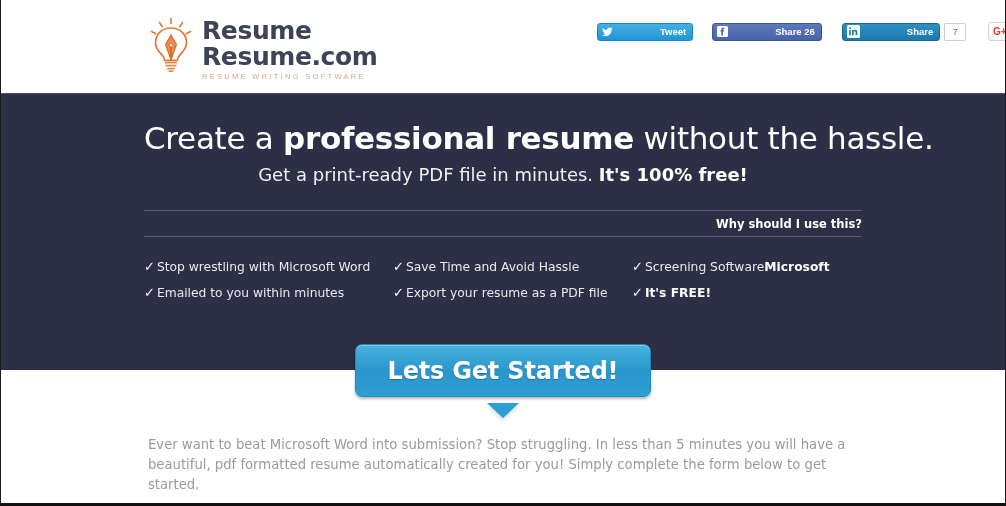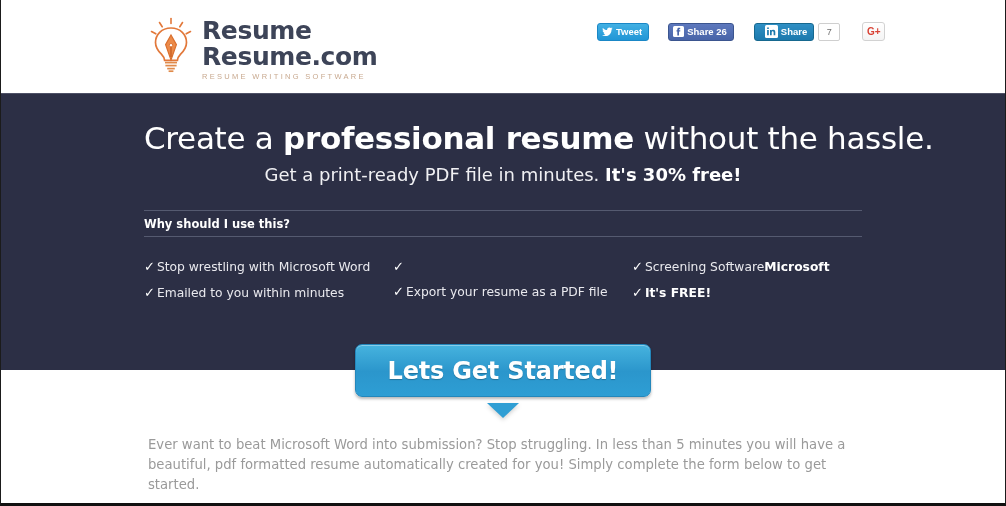--- a/index.html
+++ b/index.html
@@ -81,37 +81,38 @@
     align-items: center;
     height: 18px;
     border-radius: 3px;
     font-size: 9.5px;
     font-weight: 700;
     color: #ffffff;
     padding: 0 6px 0 4px;
     box-sizing: border-box;
     white-space: nowrap;
     font-family: "Liberation Sans", sans-serif;
+    gap: 44px;
   }
   .sbtn svg { display:block; }
   .sbtn .glyph { margin-right: 3px; display: inline-flex; }
   .tweet-btn {
     background: linear-gradient(#42b0e3, #2196d6);
     border: 1px solid #1a87c6;
   }
   .fb-btn {
     background: linear-gradient(#5d78bd, #4864a8);
     border: 1px solid #3b558f;
     margin-left: 19px;
   }
   .li-btn {
     background: linear-gradient(#2f8fc4, #1b79ad);
     border: 1px solid #16688f;
     margin-left: 20px;
-    padding-left: 10px;
+    padding-left: 4px;
   }
   .li-count {
     display: inline-flex;
     align-items: center;
     justify-content: center;
     min-width: 22px;
     height: 18px;
     margin-left: 4px;
     border: 1px solid #cfcfcf;
     border-radius: 2px;
@@ -197,21 +198,21 @@
   .why-wrap {
     margin-top: 24px;
     position: relative;
   }
   .rule {
     height: 1px;
     background: #555a70;
     width: 100%;
   }
   .why-label {
-    text-align: left;
+    text-align: right;
     color: #ffffff;
     font-family: "DejaVu Sans", sans-serif;
     font-size: 11.5px;
     font-weight: 700;
     padding: 6px 0 5px 0;
     line-height: 14px;
   }
 
   .features {
     display: flex;
@@ -374,21 +375,21 @@
       </div>
     </div>
 
   </div>
 
   <div class="hero">
     <div class="hero-inner">
 
       <h1 class="headline"><span>Create a </span><b>professional resume</b><span> without the hassle.</span></h1>
 
-      <p class="subheadline"><span>Get a print-ready PDF file in minutes. </span><b>It's 30% free!</b></p>
+      <p class="subheadline"><span>Get a print-ready PDF file in minutes. </span><b>It's 100% free!</b></p>
 
       <div class="why-wrap">
         <div class="rule"></div>
         <div class="why-label">Why should I use this?</div>
         <div class="rule"></div>
       </div>
 
       <div class="features">
 
         <div class="fcol c1">
@@ -398,20 +399,21 @@
           </div>
           <div class="frow">
             <span class="check">✓</span>
             <span>Emailed to you within minutes</span>
           </div>
         </div>
 
         <div class="fcol c2">
           <div class="frow">
             <span class="check">✓</span>
+            <span>Save Time and Avoid Hassle</span>
           </div>
           <div class="frow">
             <span class="check">✓</span>
             <span>Export your resume as a PDF file</span>
           </div>
         </div>
 
         <div class="fcol c3">
           <div class="frow">
             <span class="check">✓</span>

